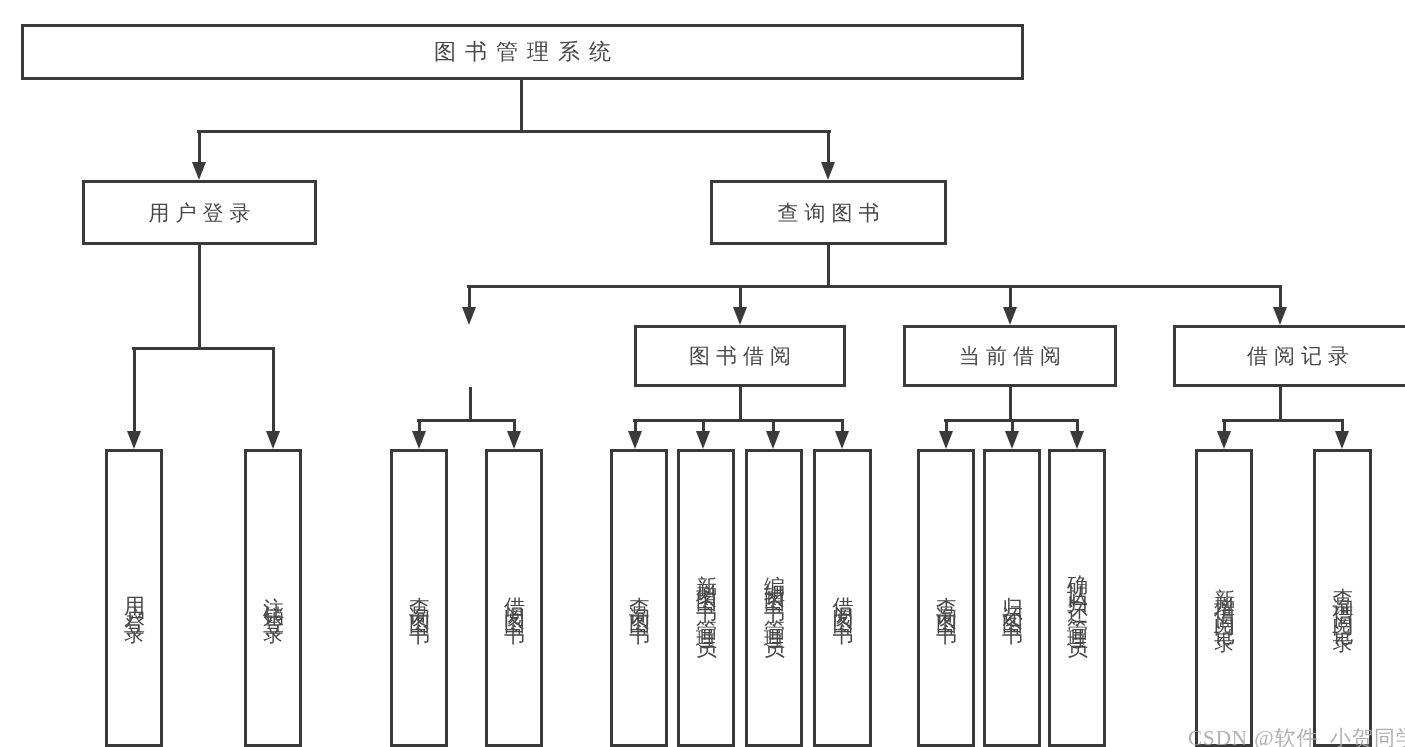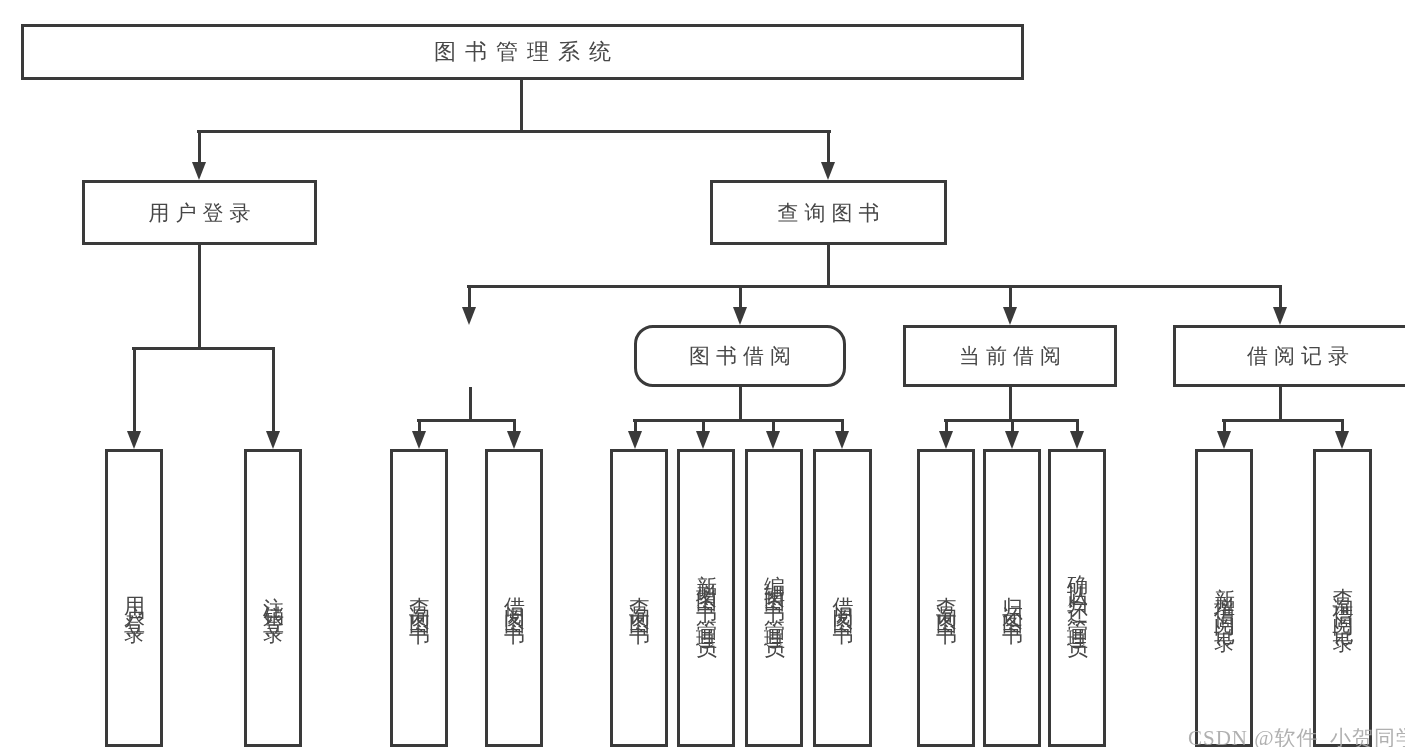--- a/index.html
+++ b/index.html
@@ -106,21 +106,21 @@
   <div class="hline" style="left:467px; top:273px; width:815px;"></div>
   <div class="vline" style="left:468px; top:273px; height:25px;"></div>
   <div class="ahead" style="left:462px; top:295px;"></div>
   <div class="vline" style="left:739px; top:273px; height:25px;"></div>
   <div class="ahead" style="left:733px; top:295px;"></div>
   <div class="vline" style="left:1009px; top:273px; height:25px;"></div>
   <div class="ahead" style="left:1003px; top:295px;"></div>
   <div class="vline" style="left:1279px; top:273px; height:25px;"></div>
   <div class="ahead" style="left:1273px; top:295px;"></div>
 
-  <div class="box" style="left:634px; top:313px; width:212px; height:62px;border-radius:19px;">
+  <div class="box" style="left:634px; top:313px; width:212px; height:62px;">
     <span class="hlabel">图书借阅</span>
   </div>
   <div class="box" style="left:903px; top:313px; width:214px; height:62px;text-align:right;">
     <span class="hlabel">当前借阅</span>
   </div>
   <div class="box" style="left:1173px; top:313px; width:250px; height:62px;">
     <span class="hlabel">借阅记录</span>
   </div>
 
   <div class="vline" style="left:469px; top:375px; height:35px;"></div>

